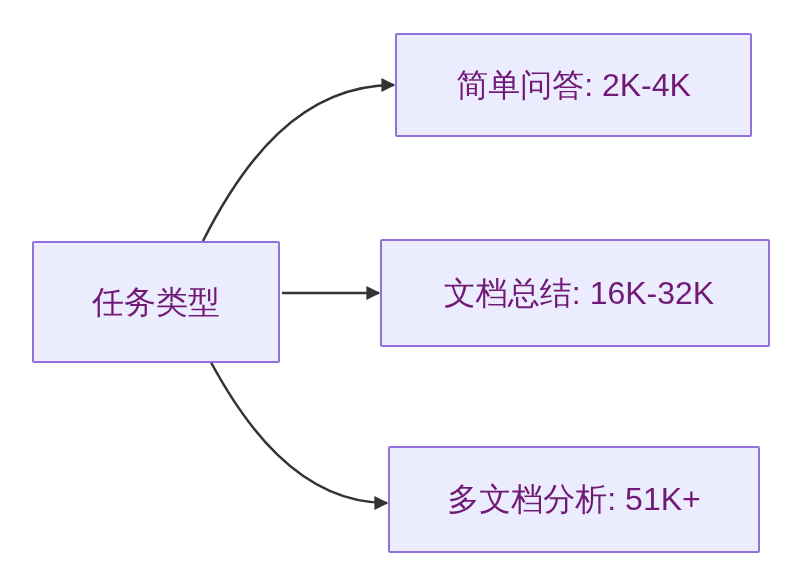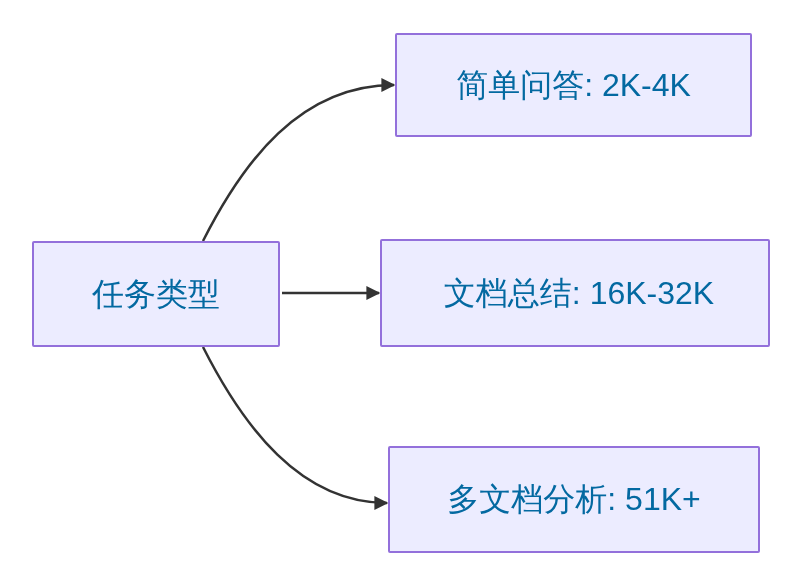--- a/index.html
+++ b/index.html
@@ -29,21 +29,21 @@
   }
   .node {
     position: absolute;
     box-sizing: border-box;
     background: #ECECFF;
     border: 2px solid #9370DB;
     border-radius: 2px;
     display: flex;
     align-items: center;
     justify-content: center;
-    color: #0369a1;
+    color: #701a75;
     font-size: 32px;
     line-height: 1.2;
     white-space: nowrap;
   }
   .node-label {
     display: block;
     text-align: center;
   }
 </style>
 </head>
@@ -55,21 +55,21 @@
     <defs>
       <marker id="arrowhead" viewBox="0 0 10 10" refX="9" refY="5" markerWidth="16" markerHeight="14" orient="auto" markerUnits="userSpaceOnUse">
         <path d="M0,0 L10,5 L0,10 z" fill="#333333"></path>
       </marker>
     </defs>
     <path class="edge" d="M203,241 C243,162 300,85 394,85" marker-end="url(#arrowhead)"></path>
     <path class="edge" d="M282,293 L379,293" marker-end="url(#arrowhead)"></path>
     <path class="edge" d="M203,347 C243,426 300,503 387,503" marker-end="url(#arrowhead)"></path>
   </svg>
 
-  <div class="node" style="left:32px; top:241px; width:248px; height:106px;font-family:Liberation Serif, serif;">
+  <div class="node" style="left:32px; top:241px; width:248px; height:122px;font-family:Liberation Serif, serif;">
     <span class="node-label">任务类型</span>
   </div>
 
   <div class="node" style="left:395px; top:33px; width:357px; height:104px;">
     <span class="node-label">简单问答: 2K-4K</span>
   </div>
 
   <div class="node" style="left:380px; top:239px; width:390px; height:108px;padding-left:8px;">
     <span class="node-label">文档总结: 16K-32K</span>
   </div>

